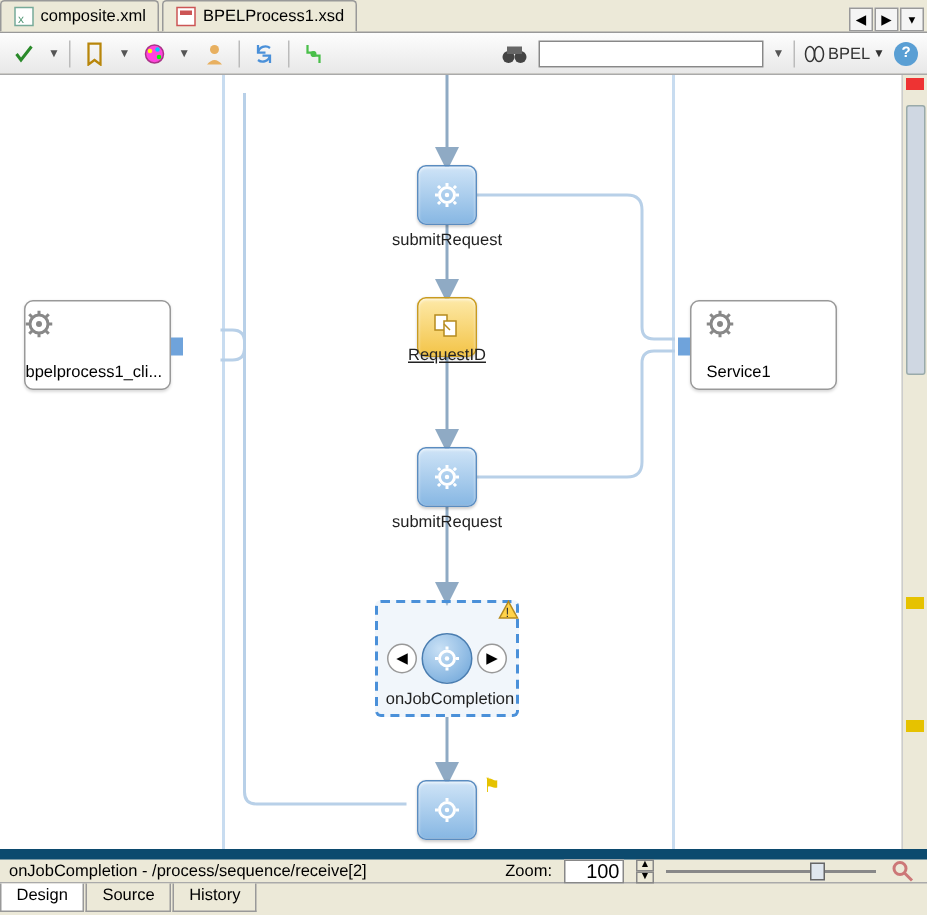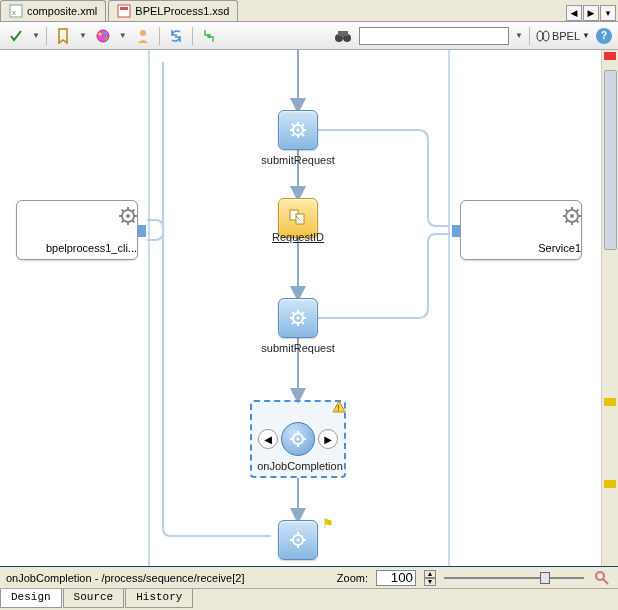--- a/index.html
+++ b/index.html
@@ -21,41 +21,41 @@
 .help-icon { width: 16px; height: 16px; border-radius: 50%; background: #5a9fd4; color: #fff; display: flex; align-items: center; justify-content: center; font-weight: bold; font-size: 10px; }
 
 .canvas-wrap { position: relative; height: 516px; background: #fff; overflow: hidden; }
 .canvas { position: absolute; inset: 0 18px 0 0; background: #fff; }
 .vscroll { position: absolute; right: 0; top: 0; bottom: 0; width: 17px; background: #ece9d8; border-left: 1px solid #ccc; }
 .vscroll-thumb { position:absolute; left:2px; width:13px; background:#cfd7e2; border:1px solid #9aa; border-radius:2px; }
 .ov-marker { position:absolute; right:2px; width:12px; height:8px; }
 
 .swimlane-line { position: absolute; top: 0; bottom: 0; width: 2px; background: #c8dcf0; }
 
-.partner-box { position: absolute; width: 122px; height: 60px; border: 1px solid #999; border-radius: 6px; background: #fff; display: flex; flex-direction: column; align-items: flex-end; justify-content: center; gap: 17px; box-shadow: 0 1px 2px rgba(0,0,0,.15); }
+.partner-box { position: absolute; width: 98px; height: 60px; border: 1px solid #999; border-radius: 6px; background: #fff; display: flex; flex-direction: column; align-items: flex-start; justify-content: center; gap: 17px; box-shadow: 0 1px 2px rgba(0,0,0,.15); }
 .partner-handle { position:absolute; width:8px; height:12px; background:#6fa3db; top:24px; }
 
 .activity { position: absolute; width: 40px; height: 40px; border-radius: 6px; background: linear-gradient(#cfe4f7,#87b7e3); border: 1px solid #5a8cc0; display: flex; align-items: center; justify-content: center; box-shadow: inset 0 1px 2px rgba(255,255,255,.7), 0 1px 2px rgba(0,0,0,.2); }
 .activity.yellow { background: linear-gradient(#fde9a8,#f3c448); border-color:#c99b20; }
 .act-label { position: absolute; font-size: 11px; color: #222; white-space: nowrap; text-align: center; }
 
 .selected-box { position: absolute; border: 2px dashed #4a90d9; border-radius: 4px; background: rgba(200,220,240,.25); display:flex; align-items:center; justify-content:center; }
 .nav-circle { width:20px; height:20px; border:1px solid #999; border-radius:50%; background:#fff; display:flex; align-items:center; justify-content:center; font-size:10px; cursor:pointer; }
 .center-circle { width:34px; height:34px; border-radius:50%; background: radial-gradient(circle at 35% 30%, #c8e0f5, #6aa3d8); border:1px solid #4a7db0; display:flex; align-items:center; justify-content:center; }
 .warn-badge { position:absolute; width:14px; height:14px; }
 
 svg.conn { position:absolute; overflow:visible; pointer-events:none; }
 
-.status-bar { display:flex; align-items:center; height:22px; background:#ece9d8; border-top:1px solid #0c4a6e; padding:0 6px; gap:8px; font-size:11px; }
+.status-bar { display:flex; align-items:center; height:22px; background:#ece9d8; border-top:7px solid #0c4a6e; padding:0 6px; gap:8px; font-size:11px; }
 .zoom-input { width:40px; height:16px; border:1px solid #888; text-align:right; padding-right:2px; }
 .zoom-slider { flex:0 0 140px; height:16px; position:relative; }
 .slider-track { position:absolute; left:0; right:0; top:7px; height:2px; background:#888; }
 .slider-thumb { position:absolute; top:2px; width:10px; height:12px; background:#dfe6ee; border:1px solid #666; }
 
-.bottom-tabs { display:flex; height:20px; background:#ece9d8; border-top:1px solid #aaa;font-family:Liberation Mono, monospace; }
+.bottom-tabs { display:flex; height:20px; background:#ece9d8; border-top:1px solid #aaa; }
 .btab { padding:2px 10px; border:1px solid #999; border-top:none; background:#ece9d8; margin-right:1px; cursor:pointer; font-size:11px; }
 .btab.active { background:#fff; }
 
 .gear-svg { width:18px; height:18px; }
 .flag { position:absolute; font-size:13px; }
 </style>
 </head>
 <body>
 
 <div class="tab-bar">

